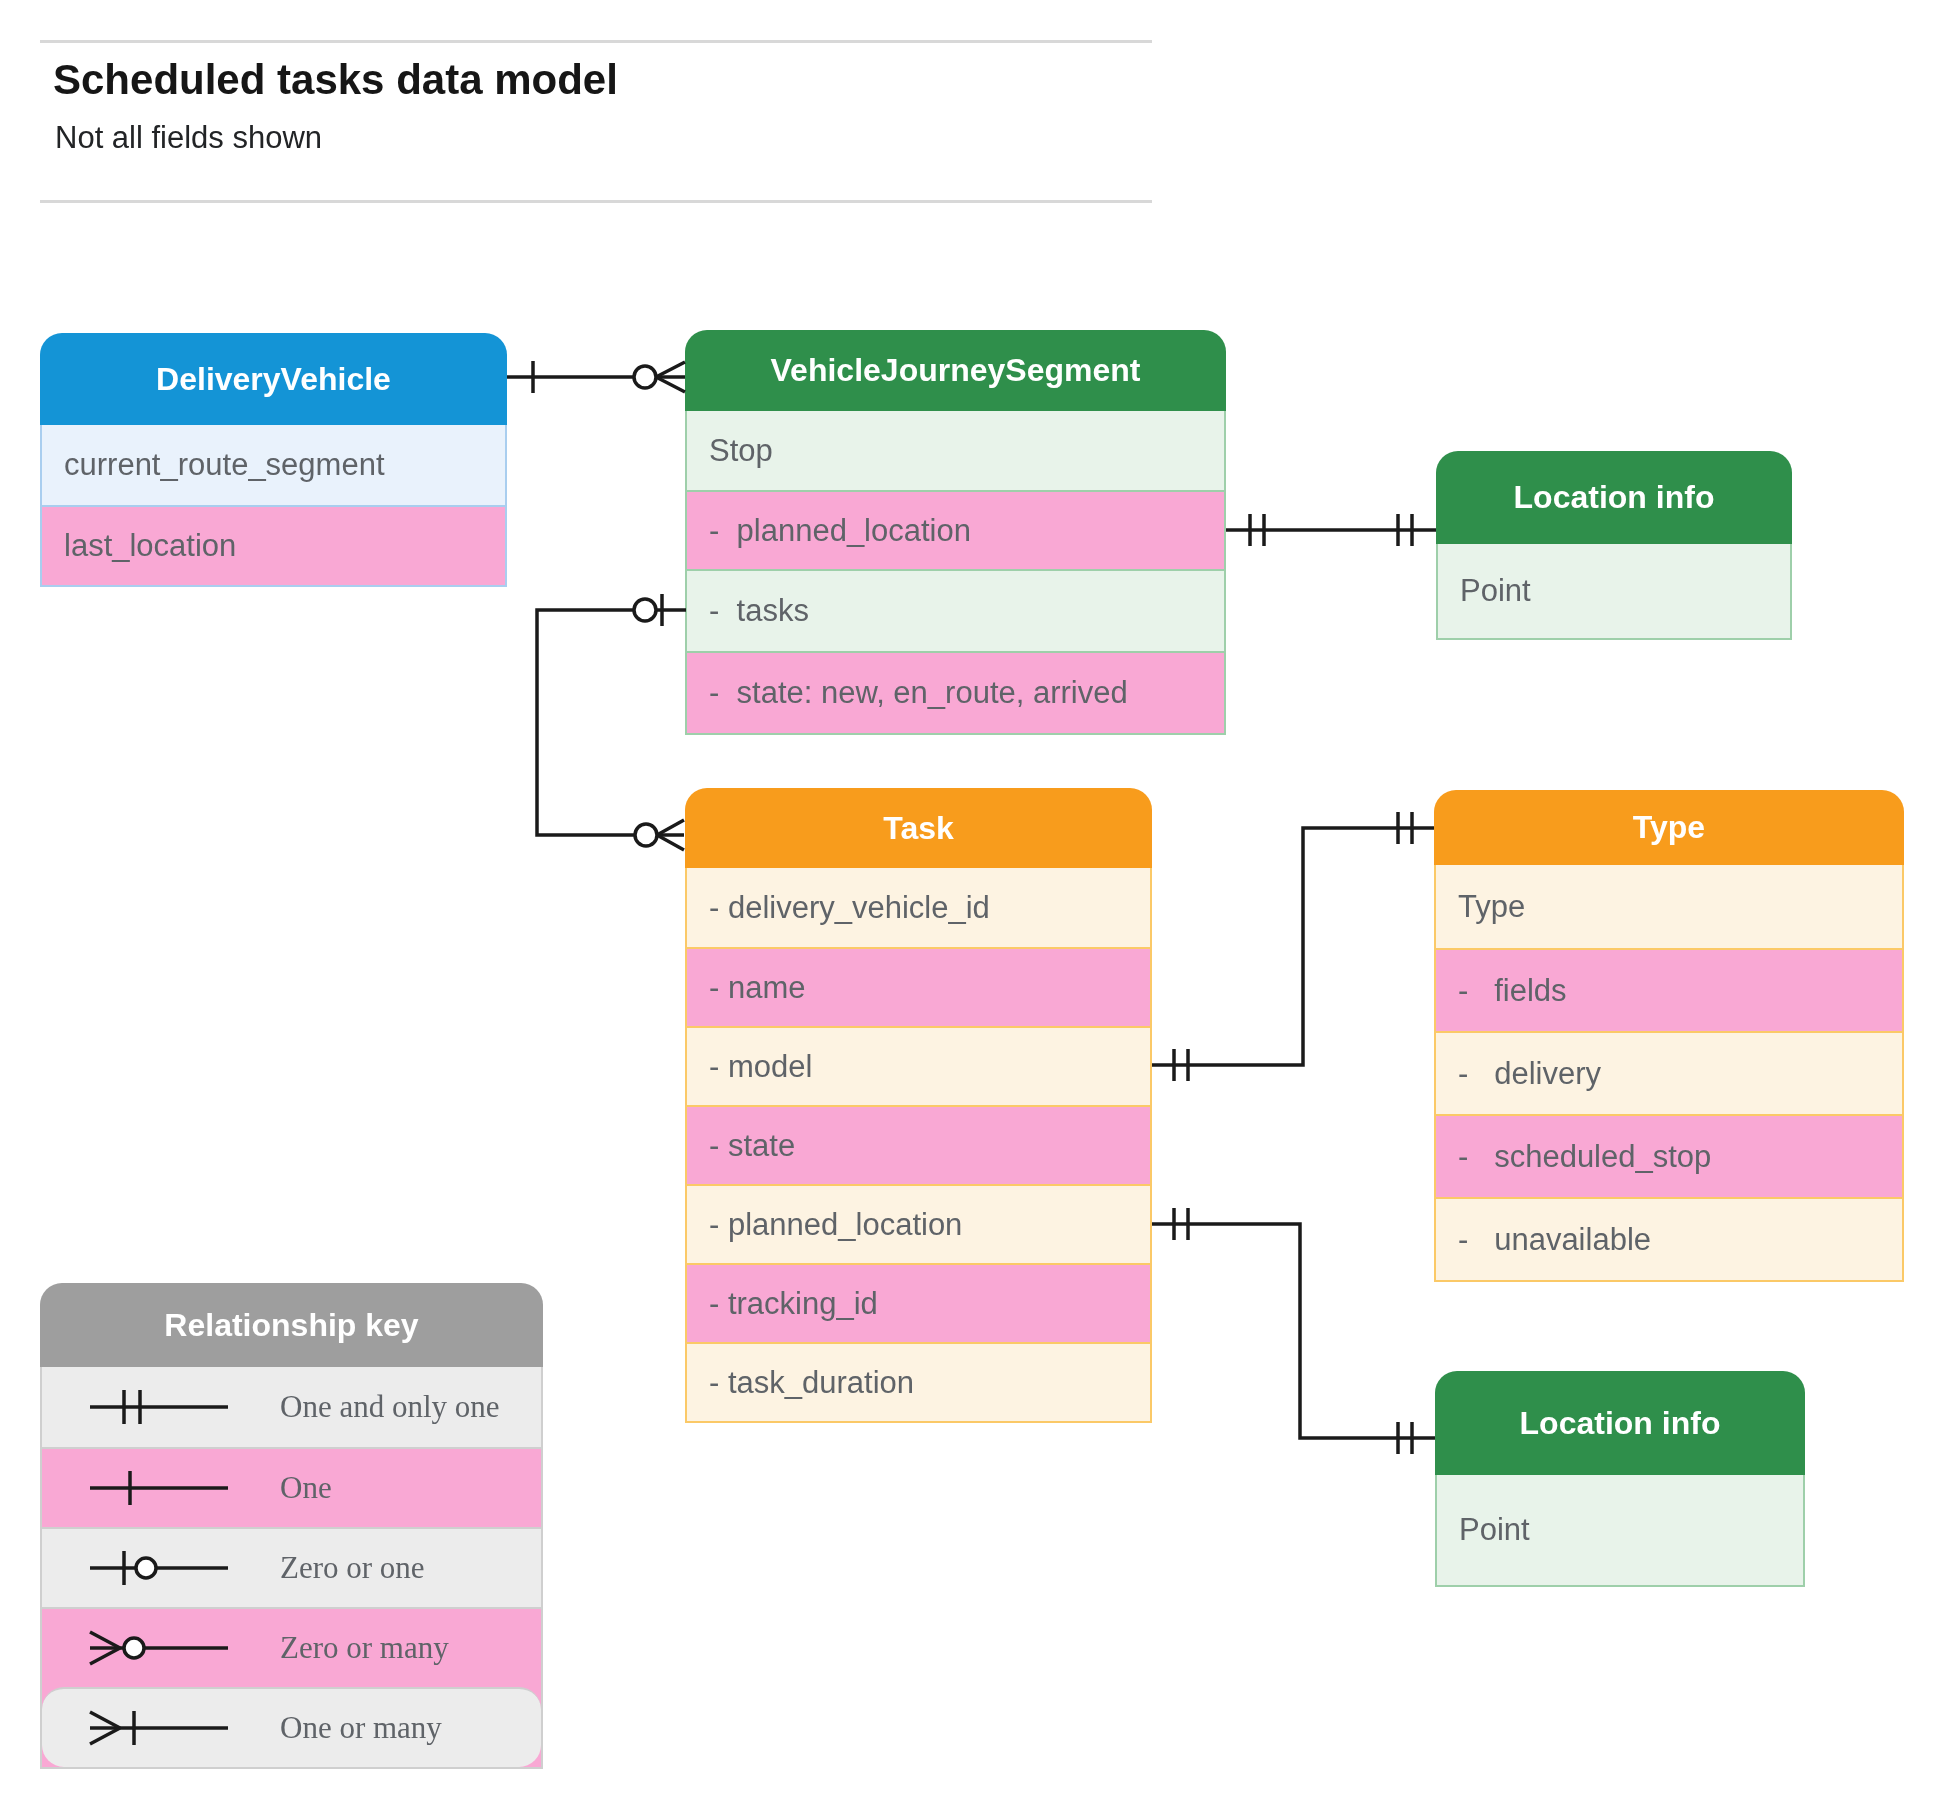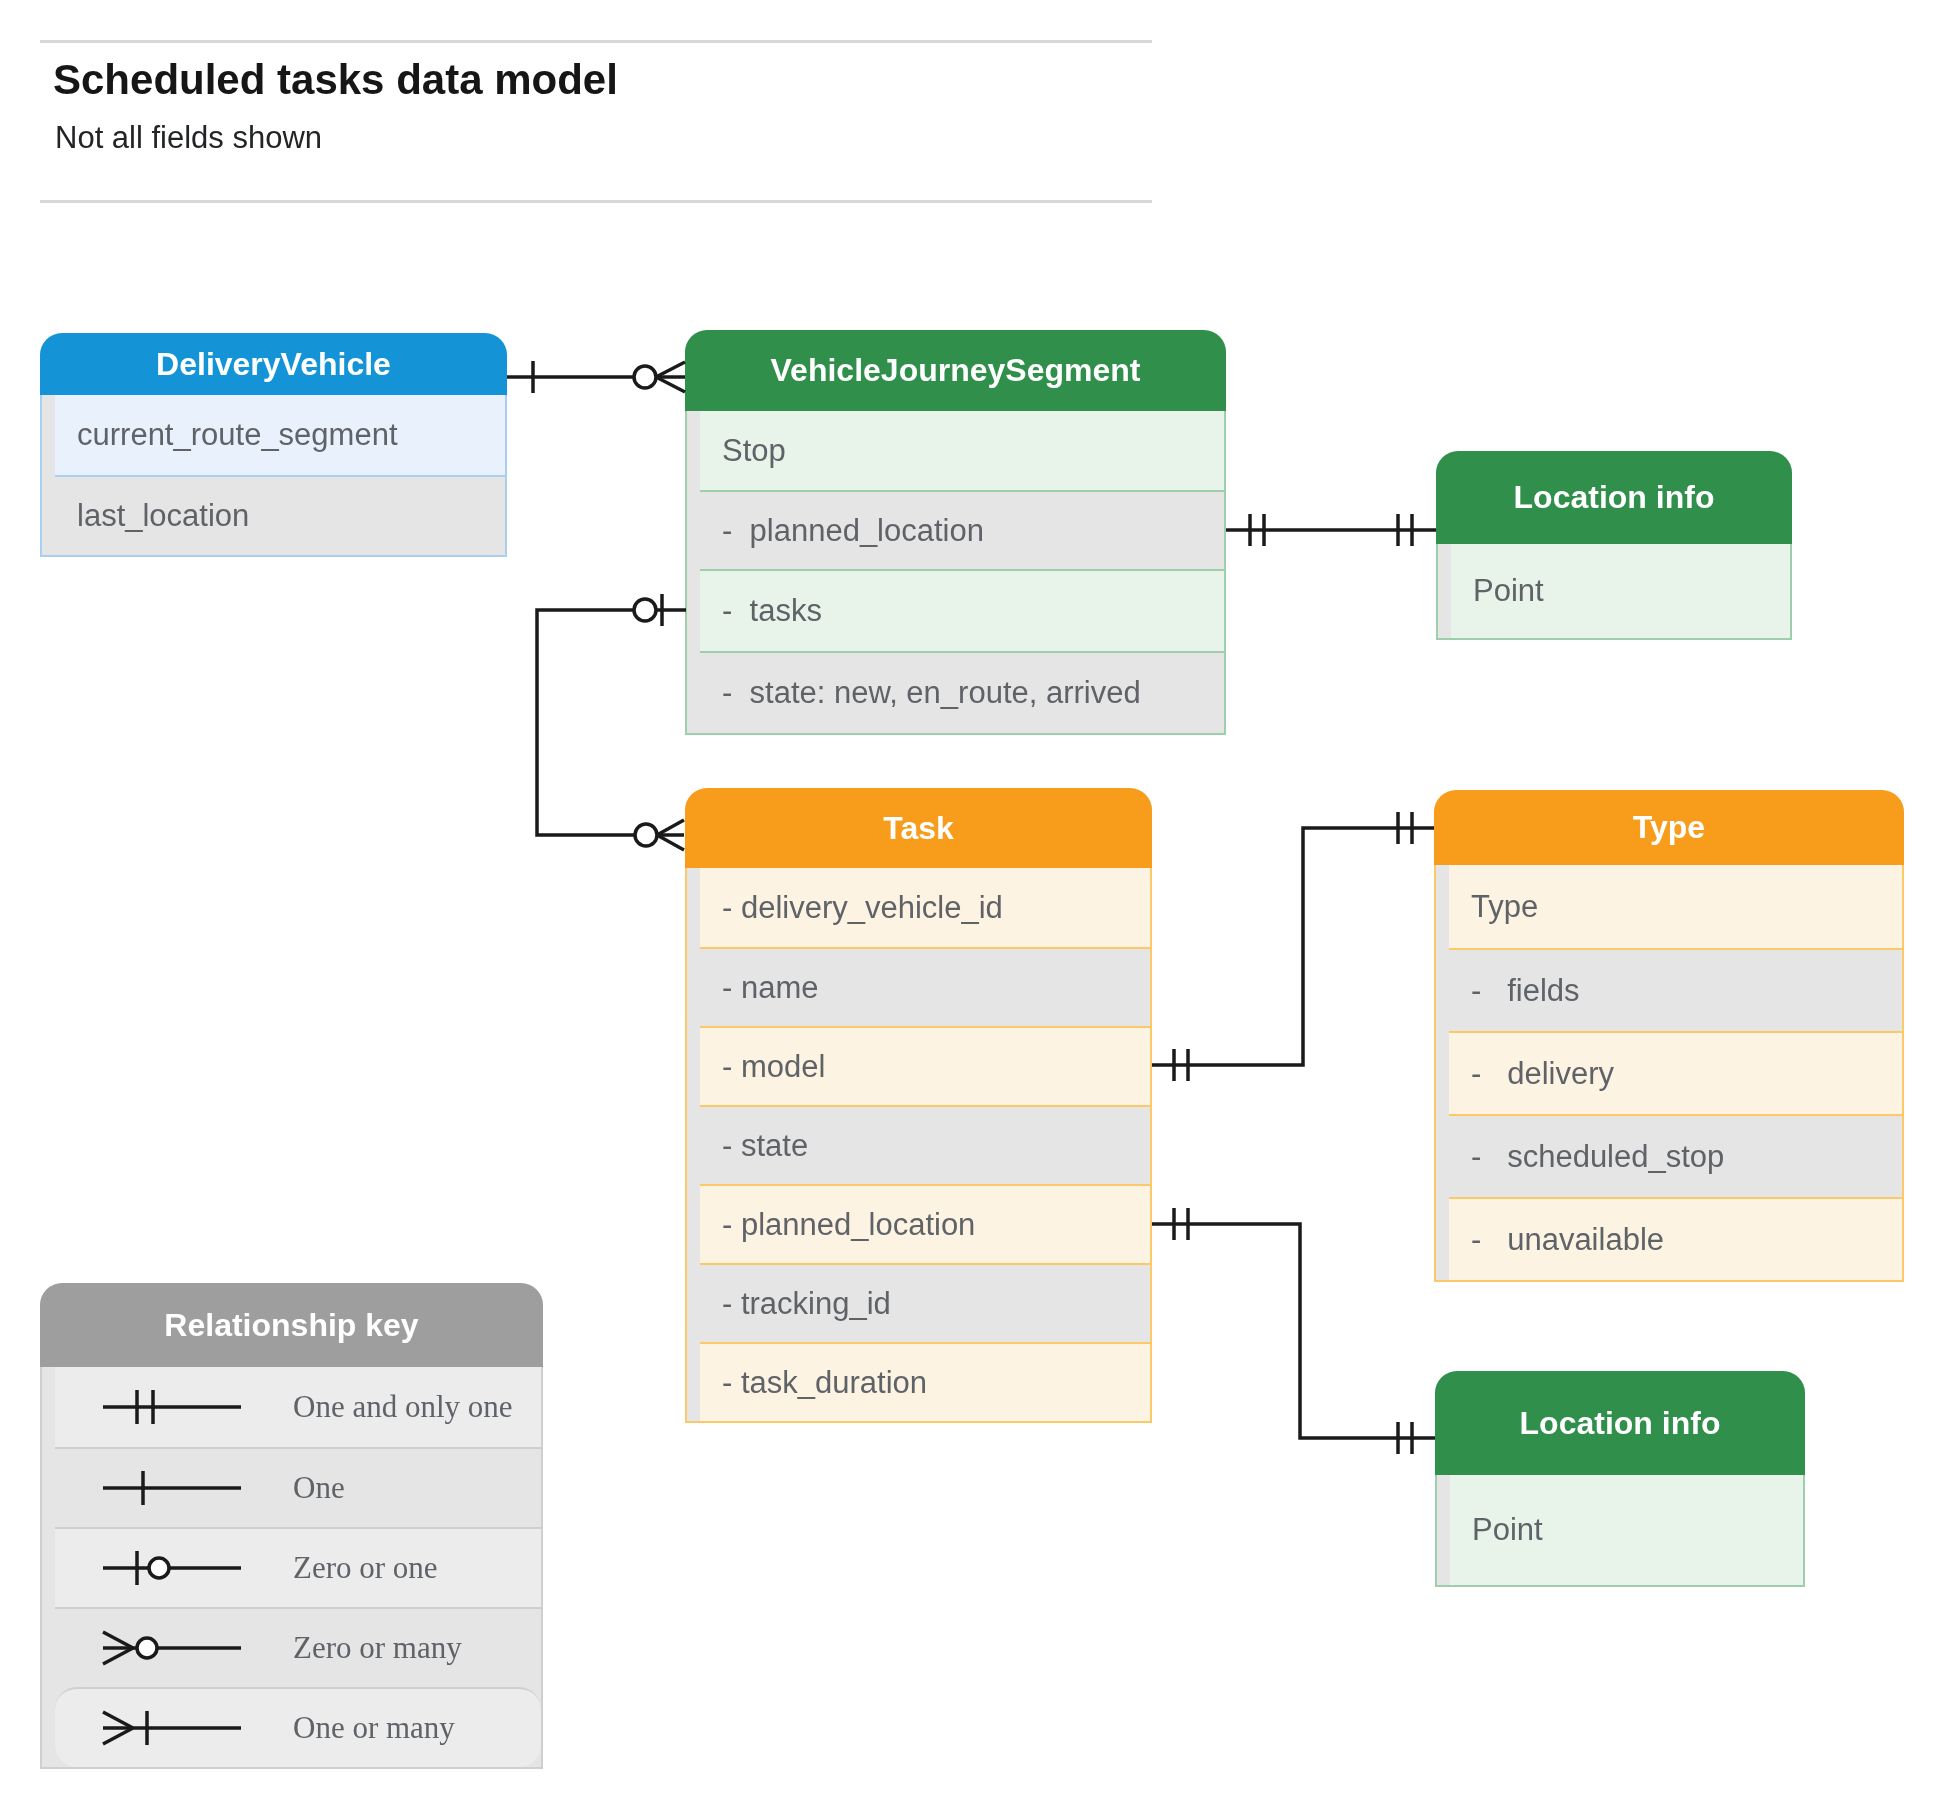--- a/index.html
+++ b/index.html
@@ -10,21 +10,21 @@
   .rule{position:absolute;height:3px;background:#d8d8d8;}
   #page-title{position:absolute;font-size:42px;font-weight:700;color:#161616;letter-spacing:0;}
   #page-subtitle{position:absolute;font-size:31px;color:#222426;}
 
   .entity{position:absolute;}
   .entity .hdr{
     width:100%;box-sizing:border-box;color:#ffffff;font-weight:700;font-size:32px;
     display:flex;align-items:center;justify-content:center;
     border-radius:22px 22px 0 0;
   }
-  .entity .body{border:2px solid;border-top:none;box-sizing:border-box;background:#e5e5e5;padding-left:13px;}
+  .entity .body{border:2px solid;border-top:none;box-sizing:border-box;background:#f9a8d4;}
   .entity .row{
     box-sizing:border-box;display:flex;align-items:center;
     padding-left:22px;font-size:31px;color:#5f6368;white-space:pre;
     border-top:2px solid;
   }
   .entity .row:first-child{border-top:none;}
 
   
   .blue  .hdr{background:var(--blue-header,#1494d6);}
   .blue  .body{border-color:var(--blue-border,#a9ceef);}
@@ -58,21 +58,21 @@
 <body>
 
 <div id="canvas">
 
   <div class="rule" style="left:40px;top:40px;width:1112px;"></div>
   <div id="page-title" style="left:53px;top:56px;">Scheduled tasks data model</div>
   <div id="page-subtitle" style="left:55px;top:120px;">Not all fields shown</div>
   <div class="rule" style="left:40px;top:200px;width:1112px;"></div>
 
   <div class="entity blue" style="left:40px;top:333px;width:467px;">
-    <div class="hdr" style="height:62px;">DeliveryVehicle</div>
+    <div class="hdr" style="height:92px;">DeliveryVehicle</div>
     <div class="body">
       <div class="row tint" style="height:80px;">current_route_segment</div>
       <div class="row" style="height:80px;">last_location</div>
     </div>
   </div>
 
   <div class="entity green" style="left:685px;top:330px;width:541px;">
     <div class="hdr" style="height:81px;">VehicleJourneySegment</div>
     <div class="body">
       <div class="row tint" style="height:79px;">Stop</div>

